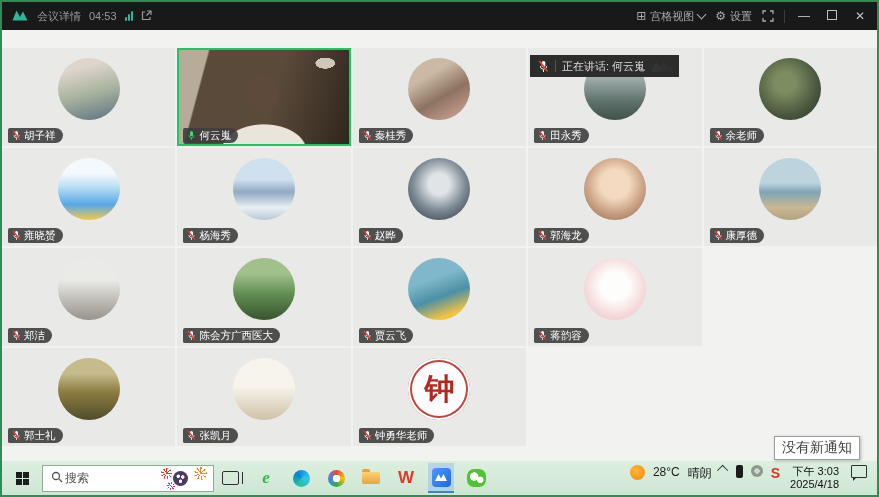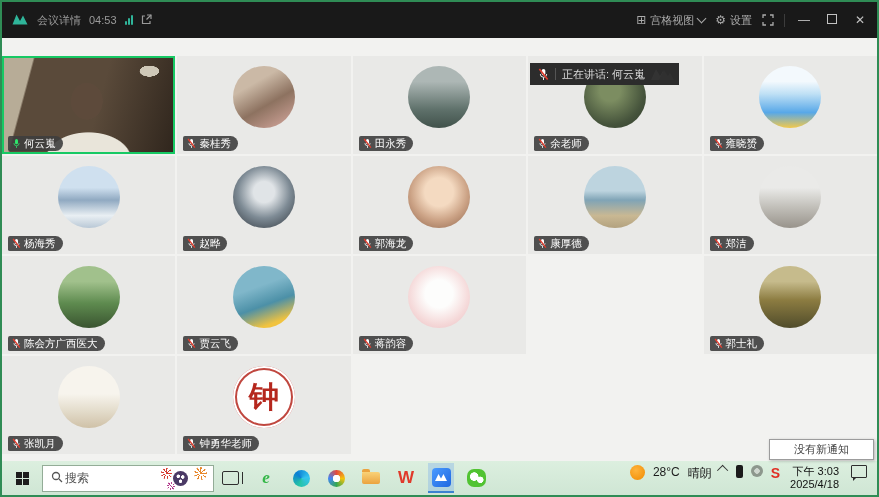--- a/index.html
+++ b/index.html
@@ -3,21 +3,21 @@
 <meta charset="utf-8">
 <style>
   html,body{margin:0;padding:0;}
   body{width:879px;height:497px;position:relative;overflow:hidden;
        font-family:"Liberation Sans","DejaVu Sans",sans-serif;
        -webkit-font-smoothing:antialiased;}
   .screen{position:absolute;inset:0;border:2px solid #2f8c55;box-sizing:border-box;
           background:#f2f2f0;display:flex;flex-direction:column;}
 
   
-  .titlebar{height:36px;background:#191919;display:flex;align-items:center;
+  .titlebar{height:28px;background:#191919;display:flex;align-items:center;
             padding:0 8px 0 10px;color:#9a9a9a;font-size:11px;flex:0 0 auto;}
   .tb-left{display:flex;align-items:center;gap:8px;}
   .tb-right{margin-left:auto;display:flex;align-items:center;gap:10px;color:#ababab;}
   .tb-item{display:flex;align-items:center;gap:4px;cursor:default;}
   .sigbars{display:flex;align-items:flex-end;gap:1px;height:10px;}
   .sigbars i{display:block;width:2px;background:#2fb59a;border-radius:1px;}
   .sigbars i:nth-child(1){height:4px;}
   .sigbars i:nth-child(2){height:7px;}
   .sigbars i:nth-child(3){height:10px;}
   .chev{width:6px;height:6px;border-right:1px solid #ababab;border-bottom:1px solid #ababab;
@@ -104,22 +104,22 @@
   .chev-up{width:7px;height:7px;border-left:1.5px solid #333;border-top:1.5px solid #333;
            transform:rotate(45deg) translateY(2px);}
   .blkdev{width:7px;height:13px;background:#1b1b1b;border-radius:2px;}
   .gryflower{width:12px;height:12px;border-radius:50%;
       background:radial-gradient(circle,#cfd6cf 0 2.5px,#8d978d 3px);}
   .redS{color:#e02e24;font-weight:bold;font-size:14px;}
   .clock{text-align:right;font-size:11px;line-height:13px;color:#111;margin:0 2px;}
   .notif{width:14px;height:11px;border:1.5px solid #2e2e2e;border-radius:1px;position:relative;margin:0 6px 0 2px;}
   .notif::after{content:"";position:absolute;left:1px;bottom:-4px;width:0;height:0;
       border-left:4px solid #2e2e2e;border-bottom:4px solid transparent;}
-  .tooltip{position:absolute;right:3px;bottom:35px;background:#fff;border:1px solid #9c9c9c;
-           padding:2px 24px;font-size:11px;color:#444;white-space:nowrap;z-index:20;
+  .tooltip{position:absolute;right:17px;bottom:35px;background:#fff;border:1px solid #9c9c9c;
+           padding:2px 7px;font-size:14px;color:#444;white-space:nowrap;z-index:20;
            box-shadow:1px 1px 3px rgba(0,0,0,.25);}
 </style>
 </head>
 <body>
 
 <div class="screen">
 
   <div class="titlebar">
     <div class="tb-left">
       <span>
@@ -180,20 +180,34 @@
       <span class="bdiv"></span>
       <span>正在讲话: 何云嵬</span>
       <span class="bwm">
         <svg width="24" height="14" viewBox="0 0 24 14">
             <path d="M0 13 L5 2 L9 9 L12 4 L17 13 Z" fill="#3a3a3a"></path>
             <path d="M8 13 L13 3 L17 9 L19 5.5 L23 13 Z" fill="#343434"></path>
           </svg>
       </span>
     </div>
     <div class="grid">
+        <div class="tile">
+          <div class="avatar" style="background: linear-gradient(165deg, rgb(222, 213, 205) 20%, rgb(169, 180, 160) 55%, rgb(93, 111, 130));"></div>
+          <div class="plabel">
+            <span class="micwrap">
+              <svg width="9" height="11" viewBox="0 0 12 14">
+                <rect x="4" y="1" width="4" height="7" rx="2" fill="#fff"></rect>
+                <path d="M2.5 6.5a3.5 3.5 0 0 0 7 0" stroke="#fff" fill="none"></path>
+                <line x1="6" y1="10.2" x2="6" y2="13" stroke="#fff"></line>
+                <line x1="1.5" y1="1" x2="10.5" y2="12.5" stroke="#e23d2e" stroke-width="1.8"></line>
+              </svg>
+            </span>
+            <span>胡子祥</span>
+          </div>
+        </div>
         <div class="tile video">
           <div class="video-feed"></div>
           <div class="plabel">
             <span class="micwrap">
               <svg width="9" height="11" viewBox="0 0 12 14">
                 <rect x="4" y="1" width="4" height="7" rx="2" fill="#2ee56b"></rect>
                 <path d="M2.5 6.5a3.5 3.5 0 0 0 7 0" stroke="#2ee56b" fill="none"></path>
                 <line x1="6" y1="10.2" x2="6" y2="13" stroke="#2ee56b"></line>
               </svg>
             </span>

